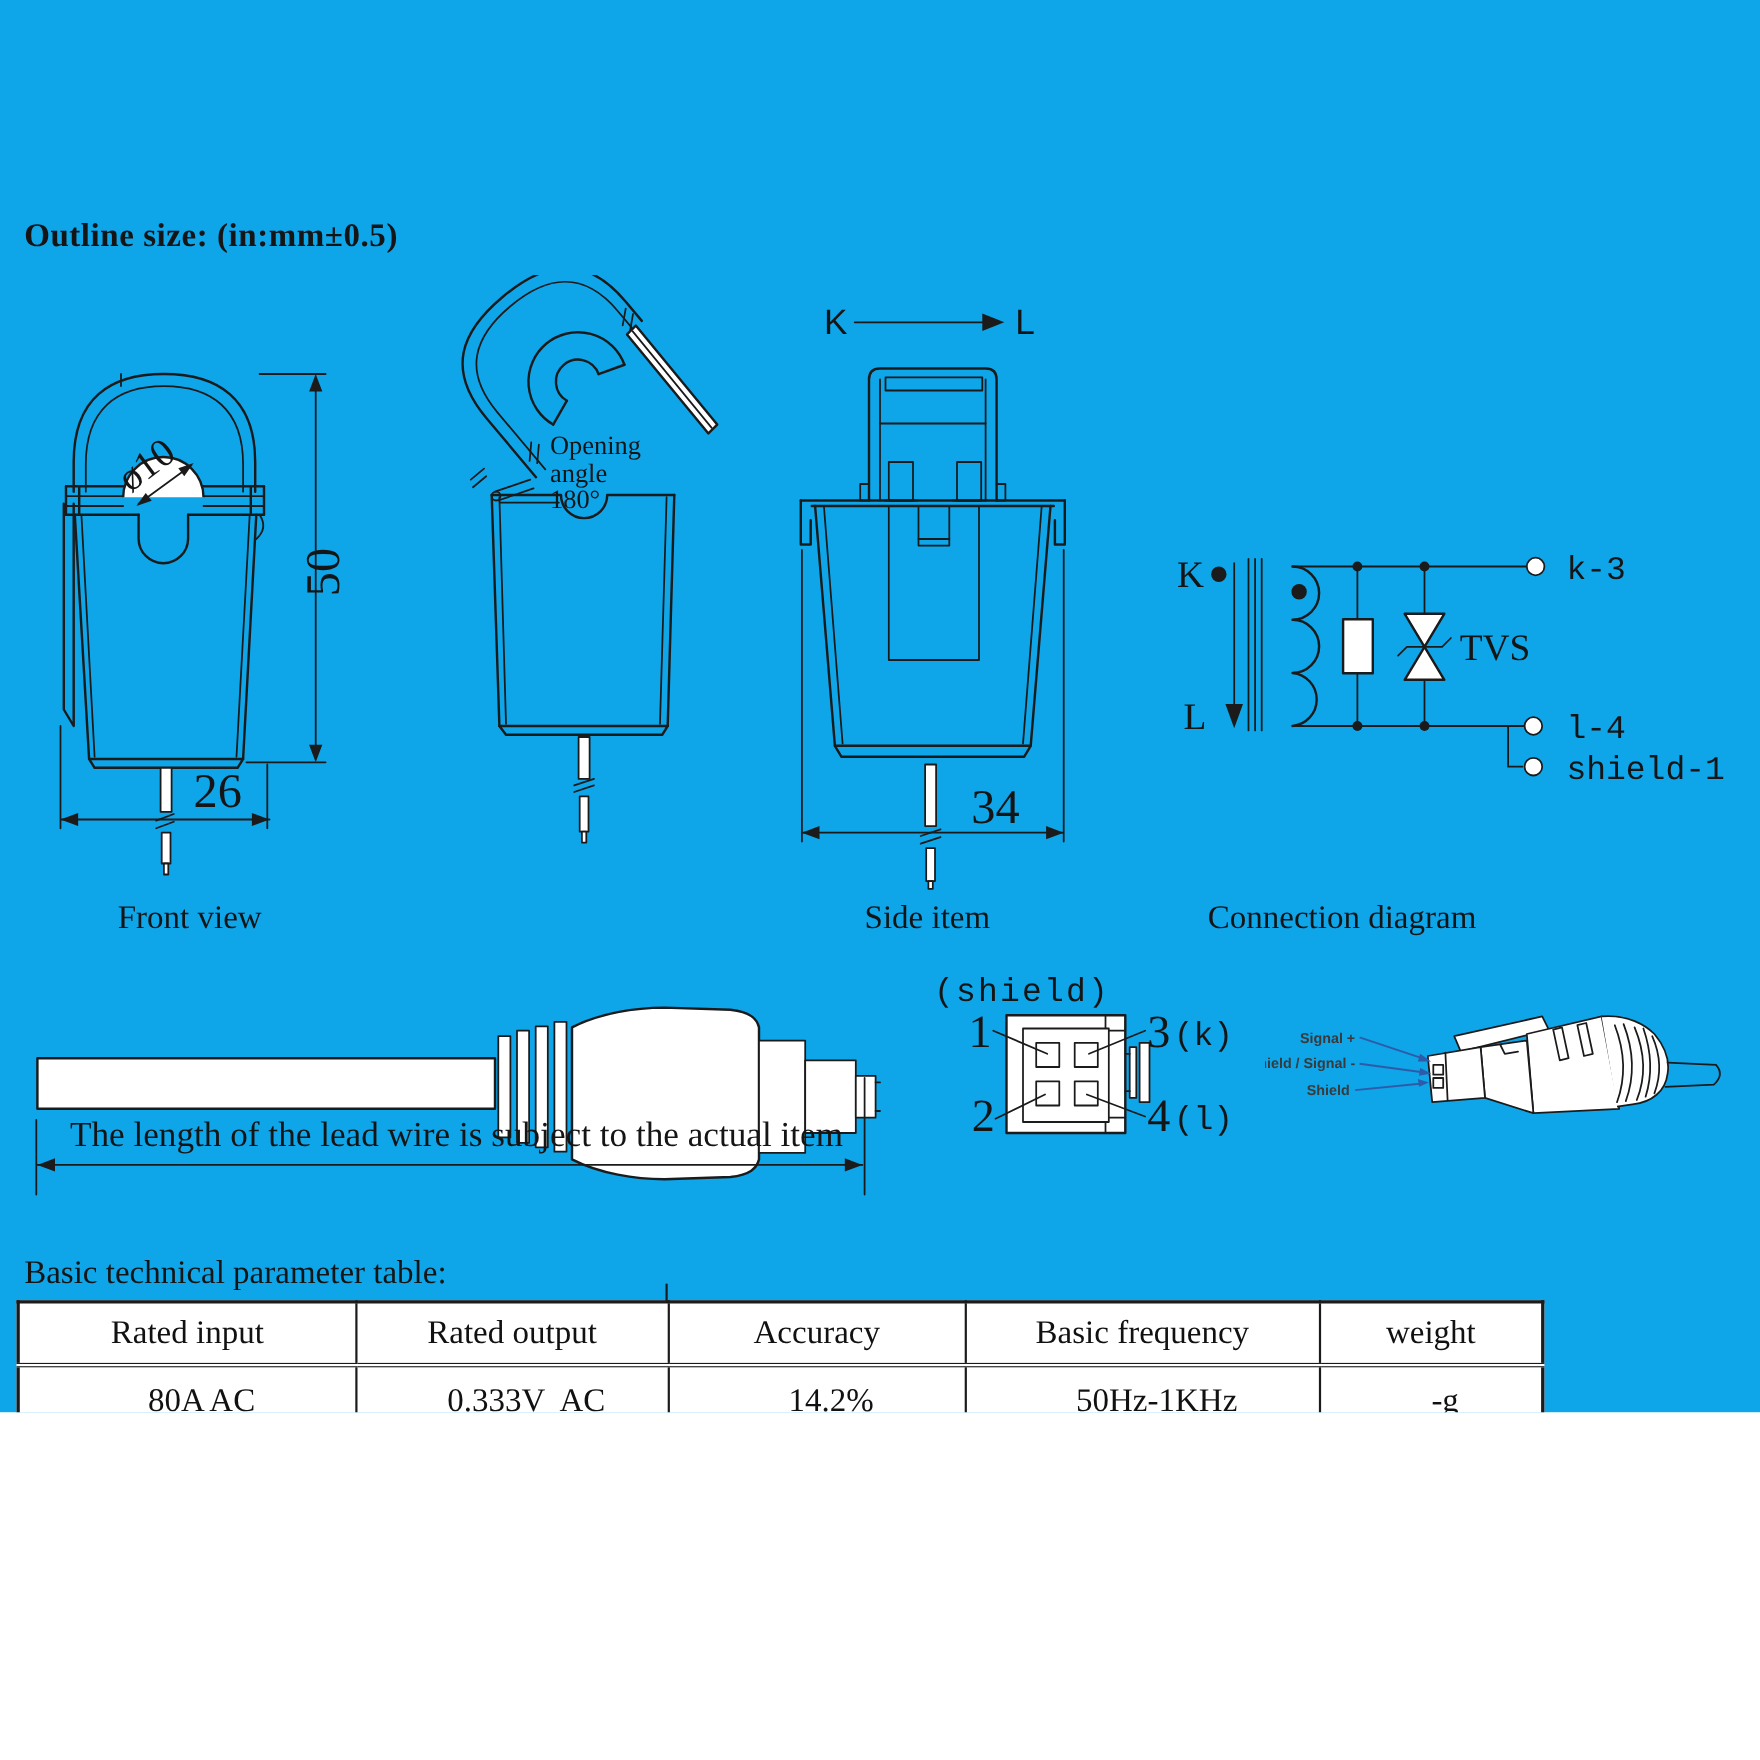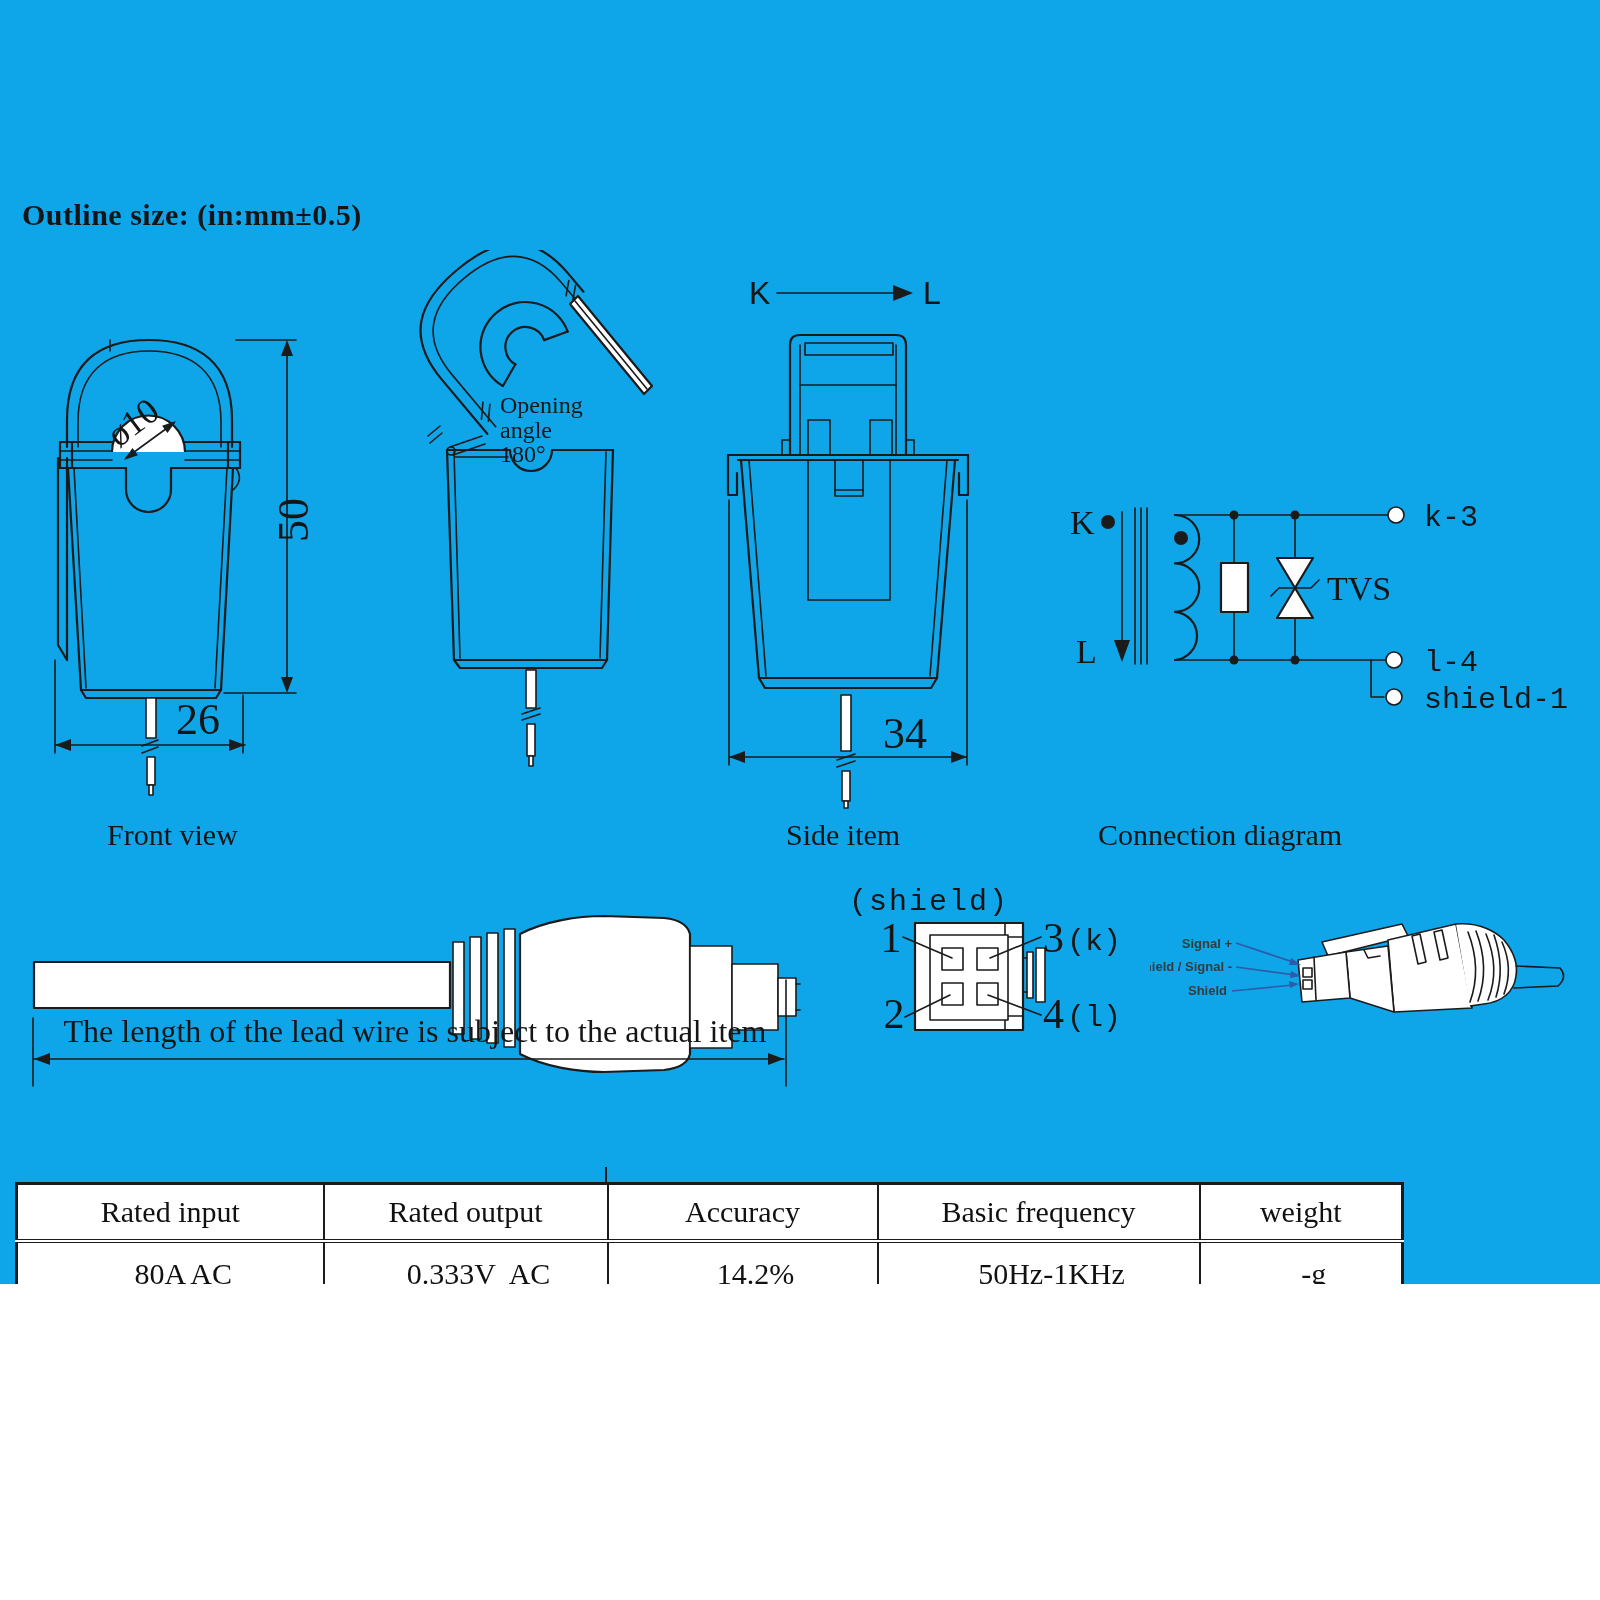--- a/index.html
+++ b/index.html
@@ -290,20 +290,21 @@
       <text class="tsans bluelbl" x="77" y="115" text-anchor="end">Shield</text>
       <path class="blu" d="M86,63 L146,83"></path>
       <polygon class="bluf" points="151,85 141,78 139,85"></polygon>
       <path class="blu" d="M86,87 L145,95"></path>
       <polygon class="bluf" points="151,96 141,91 140,98"></polygon>
       <path class="blu" d="M82,111 L143,105"></path>
       <polygon class="bluf" points="149,104 139,101 140,108"></polygon>
     </g>
   </svg>
 
+  <div class="abs caption serifT" style="left:22px;top:1140px;">Basic technical parameter table:</div>
 
   <table class="ptable abs" style="left:15px;top:1182px;width:1386px;">
     <colgroup>
         <col style="width:307px">
         <col style="width:284px">
         <col style="width:270px">
         <col style="width:322px">
         <col style="width:203px">
       </colgroup>
     <tbody>

